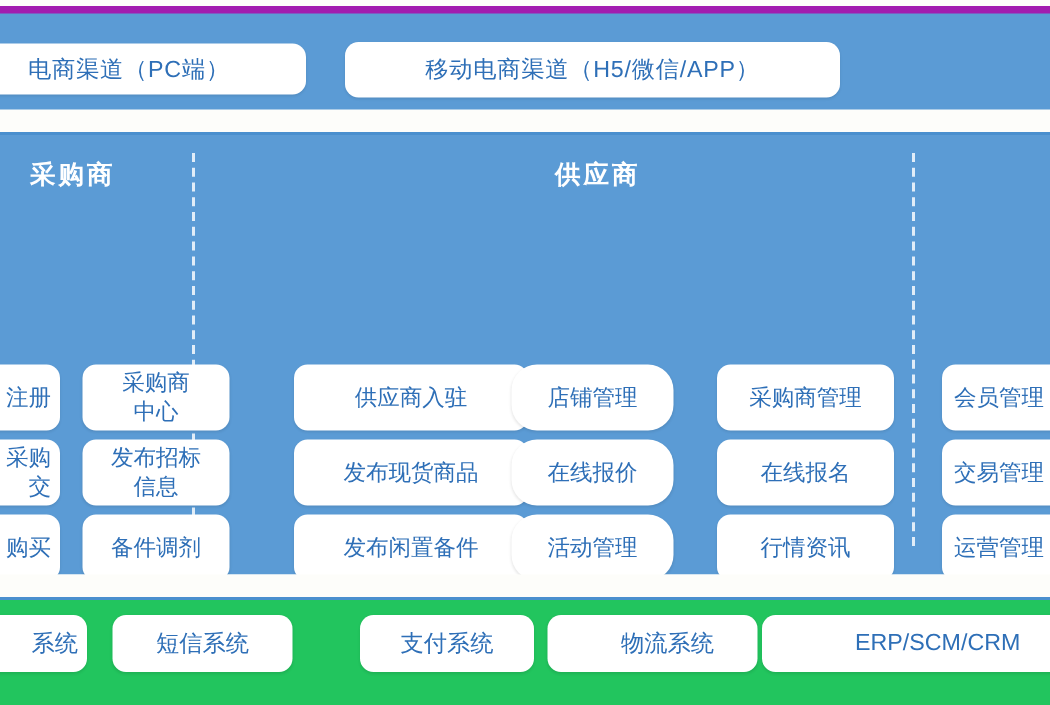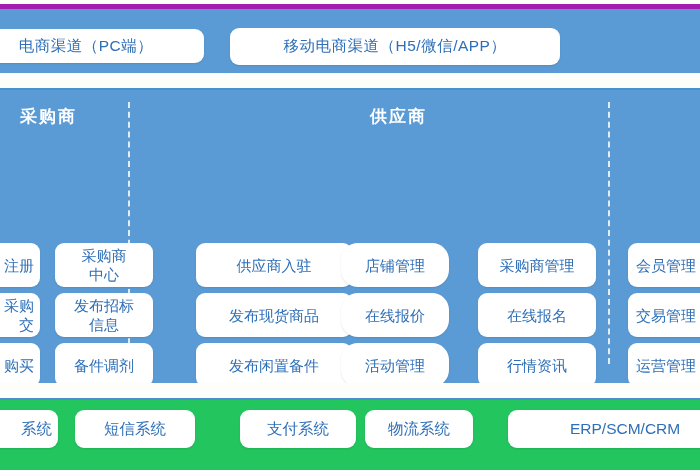--- a/index.html
+++ b/index.html
@@ -103,21 +103,21 @@
     position:absolute;top:12px;height:38px;
     background:#ffffff;border-radius:9px;
     color:#2e6fb7;font-size:15.5px;
     display:flex;align-items:center;justify-content:center;
     box-shadow:0 1px 2px rgba(0,0,0,.10);
     white-space:nowrap;overflow:hidden;
   }
   .sys-0{left:-62px;width:114px;justify-content:flex-end;padding-right:6px;}
   .sys-1{left:75px;width:120px;}
   .sys-2{left:220px;width:116px;margin-left:20px;}
-  .sys-3{left:365px;width:108px;}
+  .sys-3{left:365px;width:120px;padding-left:20px;}
   .sys-4{left:508px;width:230px;justify-content:flex-start;padding-left:62px;}
 </style>
 </head>
 <body>
 
 <div class="stage">
 
   <div class="channel-band">
     <div class="channel-inner">
       <div class="chip chip-ch1">电商渠道（PC端）</div>

